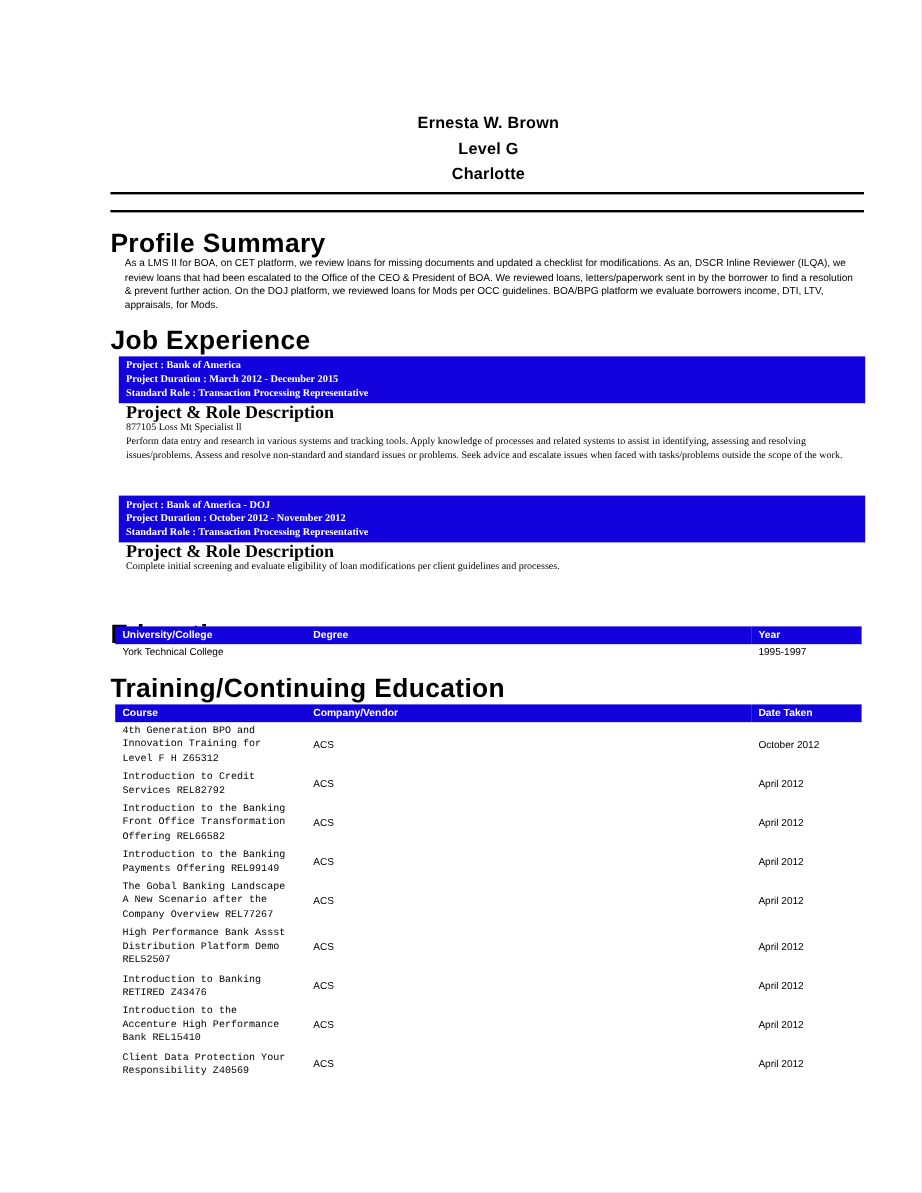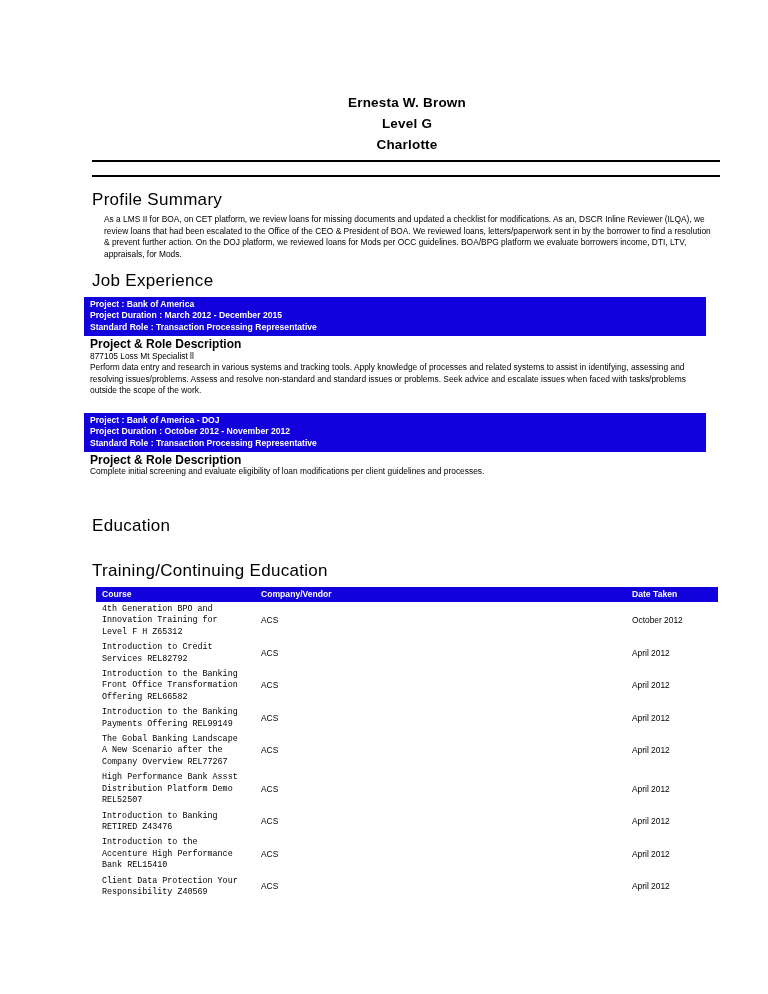--- a/index.html
+++ b/index.html
@@ -53,54 +53,55 @@
     border-top: 2px solid #000000;
   }
   .rule.second {
     margin-top: 13px;
   }
 
   
   .section-title {
     position: absolute;
     left: 92px;
-    font-weight: normal;
-    font-size: 17px;
+    font-weight: bold;
+    font-size: 22px;
     letter-spacing: 0.3px;
     white-space: nowrap;
   }
 
   
   .para {
     position: absolute;
     left: 104px;
     width: 608px;
     font-size: 8.4px;
     line-height: 11.6px;
     text-align: left;
   }
 
   
   .job-block {
     position: absolute;
-    left: 84px;
+    left: 99px;
     width: 622px;
+    font-family: Liberation Serif, serif;
   }
   .job-bar {
     background: #1200DD;
     color: #ffffff;
     font-weight: bold;
     font-size: 8.6px;
     line-height: 11.4px;
     padding: 2px 0 3px 6px;
     box-sizing: border-box;
   }
   .job-desc-title {
     font-weight: bold;
-    font-size: 12px;
+    font-size: 15px;
     line-height: 12px;
     padding: 2px 0 0 6px;
   }
   .job-code {
     font-size: 8.4px;
     line-height: 12px;
     padding-left: 6px;
   }
   .job-text {
     font-size: 8.4px;
@@ -182,20 +183,41 @@
         <div>Project : Bank of America - DOJ</div>
         <div>Project Duration : October 2012 - November 2012</div>
         <div>Standard Role : Transaction Processing Representative</div>
       </div>
       <div class="job-desc-title">Project &amp; Role Description</div>
       <div class="job-text">Complete  initial screening and evaluate eligibility  of loan modifications per client guidelines and processes.</div>
     </div>
 
     <div class="section-title" style="top:516px;">Education</div>
 
+    <table class="tbl tbl-edu" style="top:522px;">
+      <colgroup>
+        <col style="width:159px">
+        <col style="width:371px">
+        <col style="width:92px">
+      </colgroup>
+      <thead>
+        <tr>
+          <th>University/College</th>
+          <th>Degree</th>
+          <th>Year</th>
+        </tr>
+      </thead>
+      <tbody>
+        <tr>
+          <td>York Technical College</td>
+          <td></td>
+          <td>1995-1997</td>
+        </tr>
+      </tbody>
+    </table>
 
     <div class="section-title" style="top:561px;">Training/Continuing Education</div>
 
     <table class="tbl tbl-training" style="top:587px;">
       <colgroup>
         <col style="width:159px">
         <col style="width:371px">
         <col style="width:92px">
       </colgroup>
       <thead>

